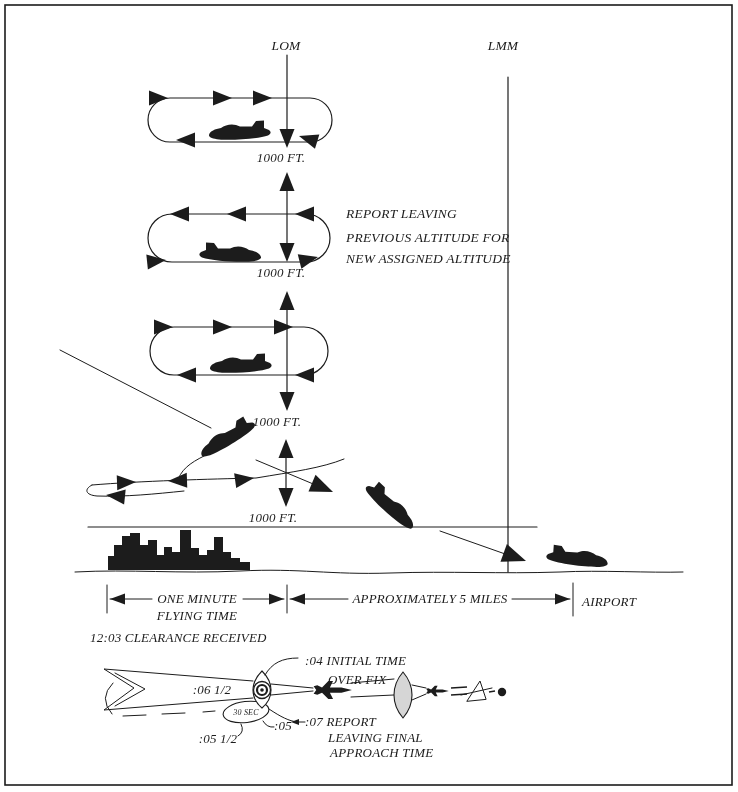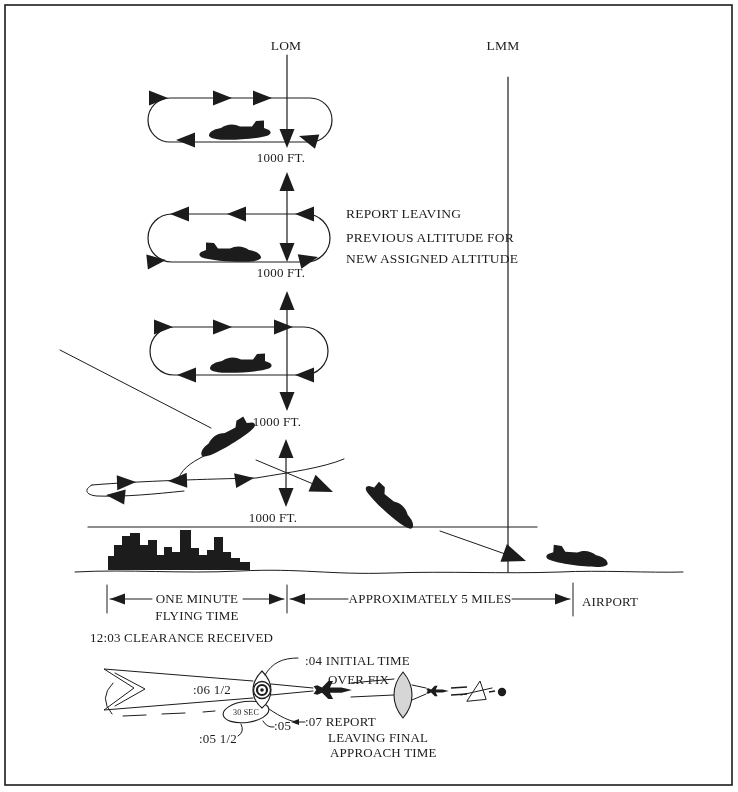--- a/index.html
+++ b/index.html
@@ -1,16 +1,16 @@
 <!DOCTYPE html>
 <html><head>
 <meta charset="utf-8">
 <style>
   html,body{margin:0;padding:0;background:#fff;}
-  #stage{position:relative;width:738px;height:792px;background:#ffffff;overflow:hidden;}
+  #stage{position:relative;width:738px;height:792px;background:#ffffff;overflow:hidden;font-style:italic;}
   svg{display:block;}
   text{font-family:"Liberation Serif", serif; fill:#1c1c1c; letter-spacing:0.2px;}
   .t13{font-size:13px;}
   .t135{font-size:13.5px;}
   .t8{font-size:8px; letter-spacing:0.2px;}
   .ink{stroke:#1c1c1c; fill:none; stroke-width:1.2; stroke-linecap:round;}
   .ink-thin{stroke:#1c1c1c; fill:none; stroke-width:1; stroke-linecap:round;}
   .solid{fill:#1c1c1c; stroke:none;}
   .whitefill{fill:#ffffff; stroke:#1c1c1c; stroke-width:1.1;}
 </style>

